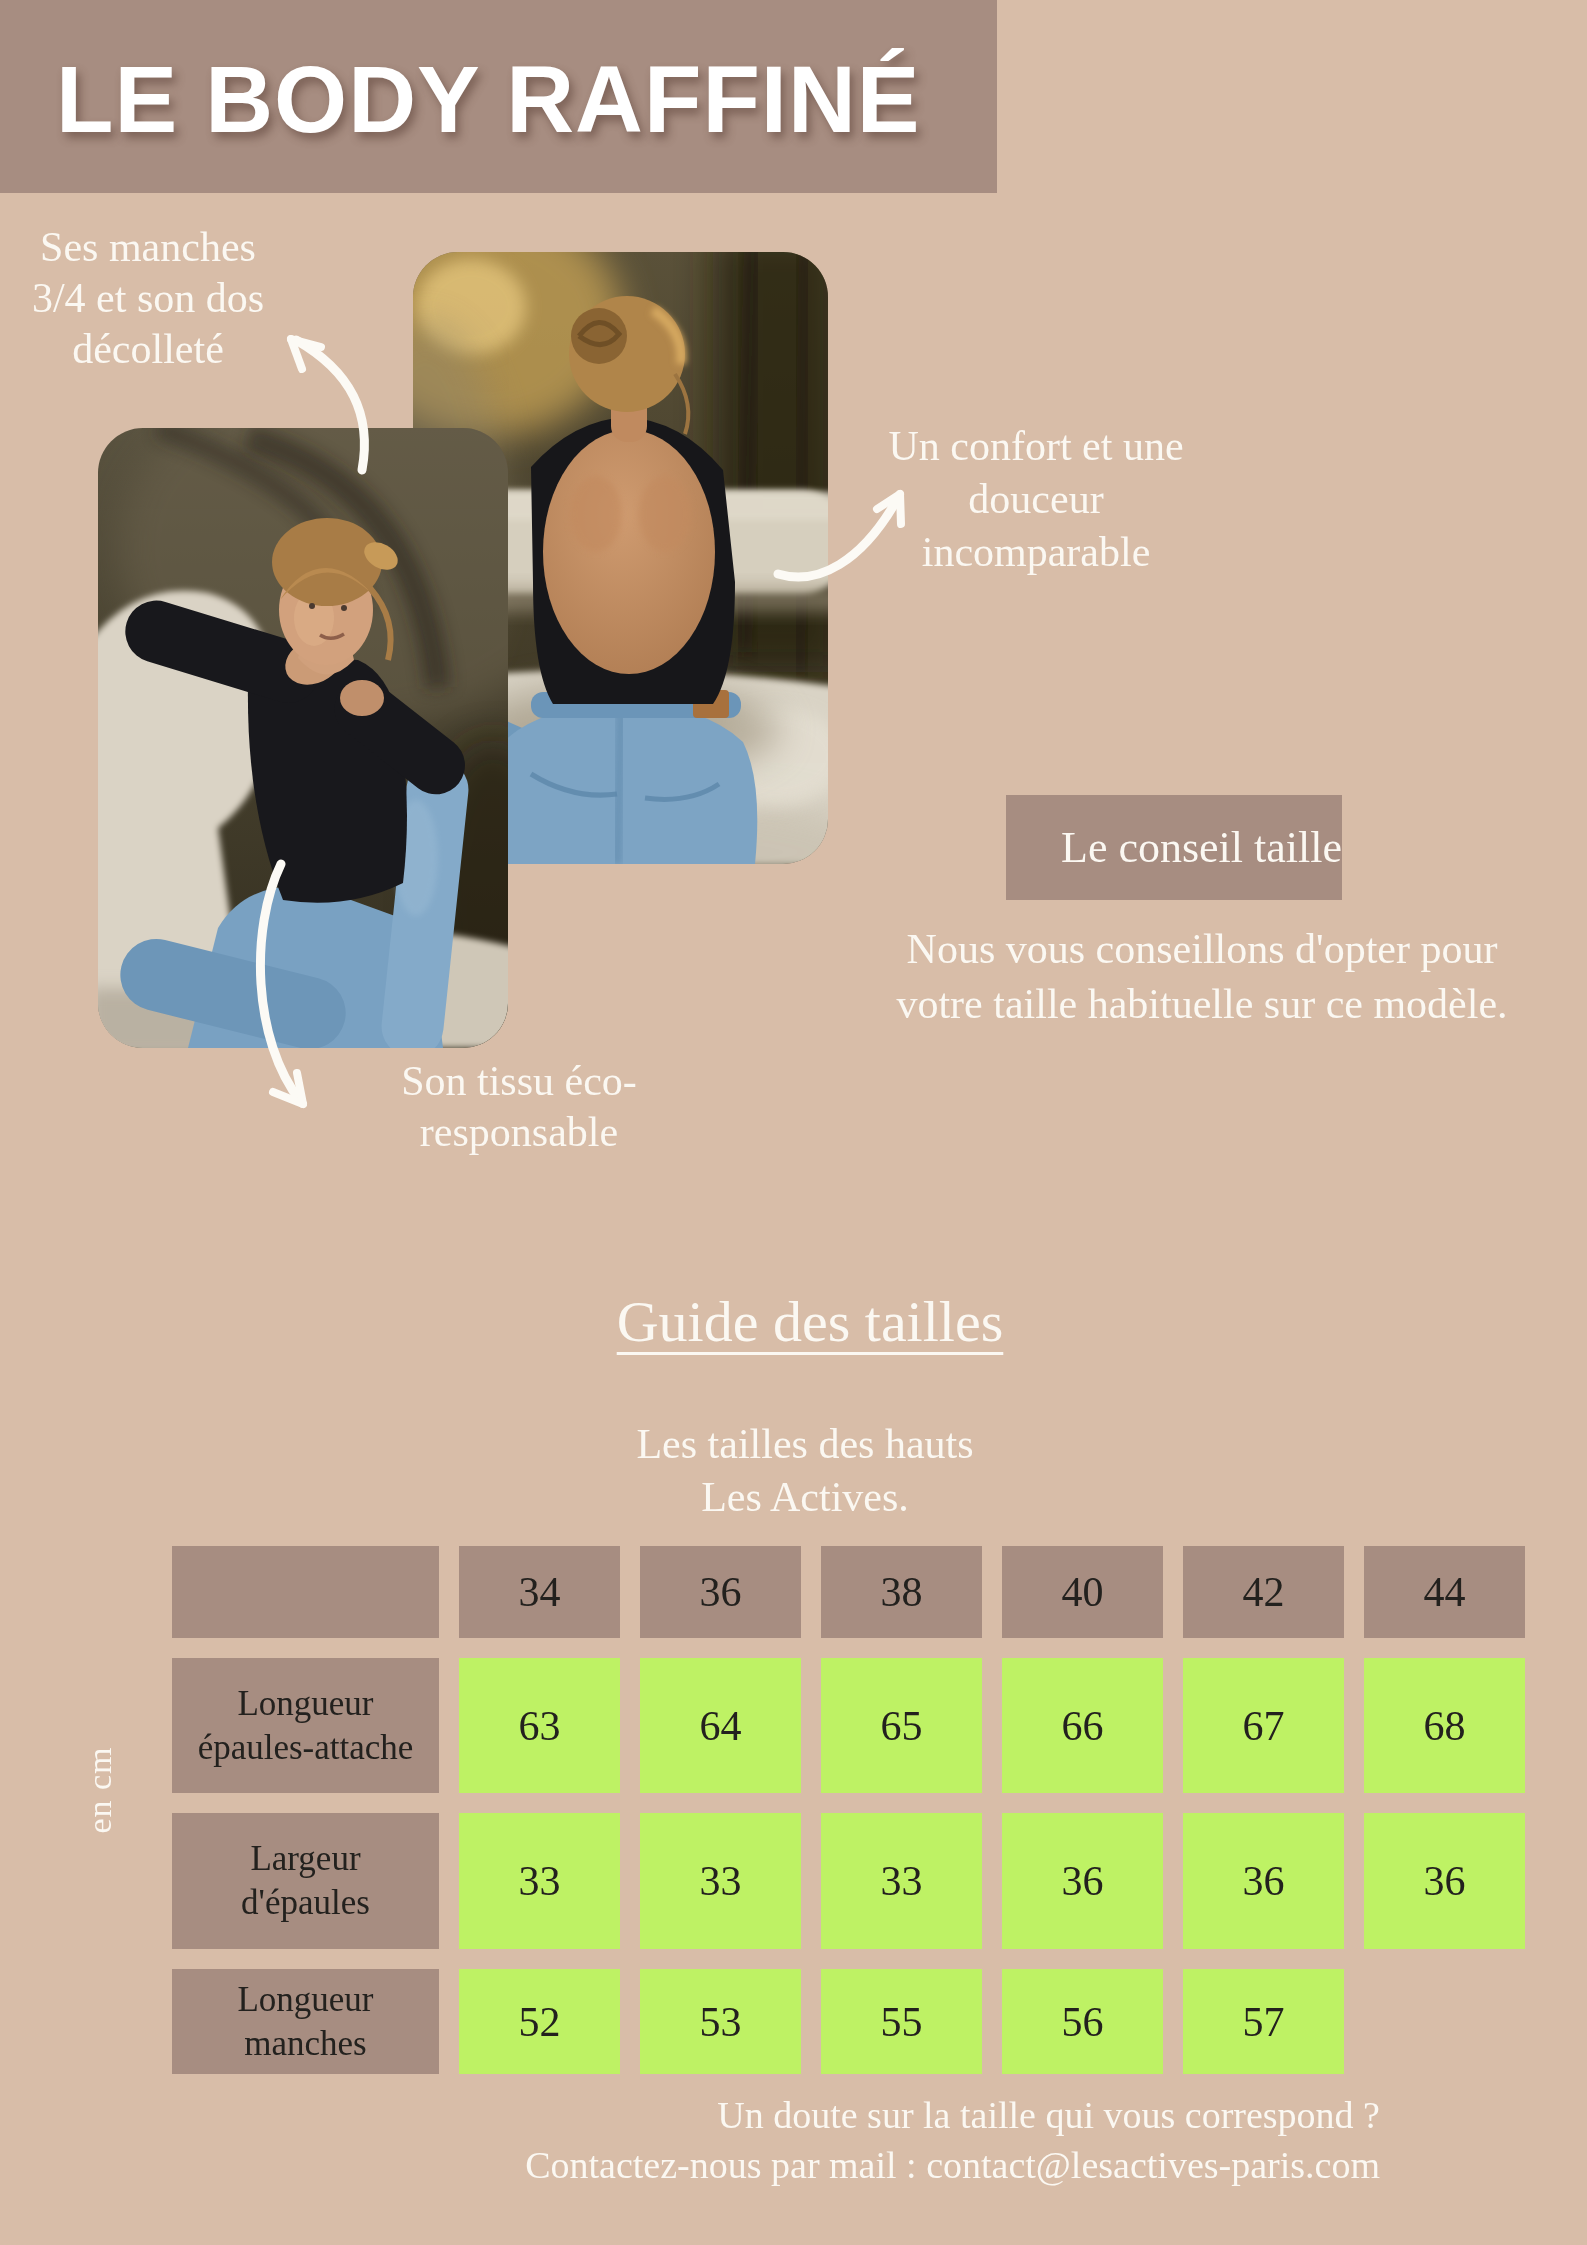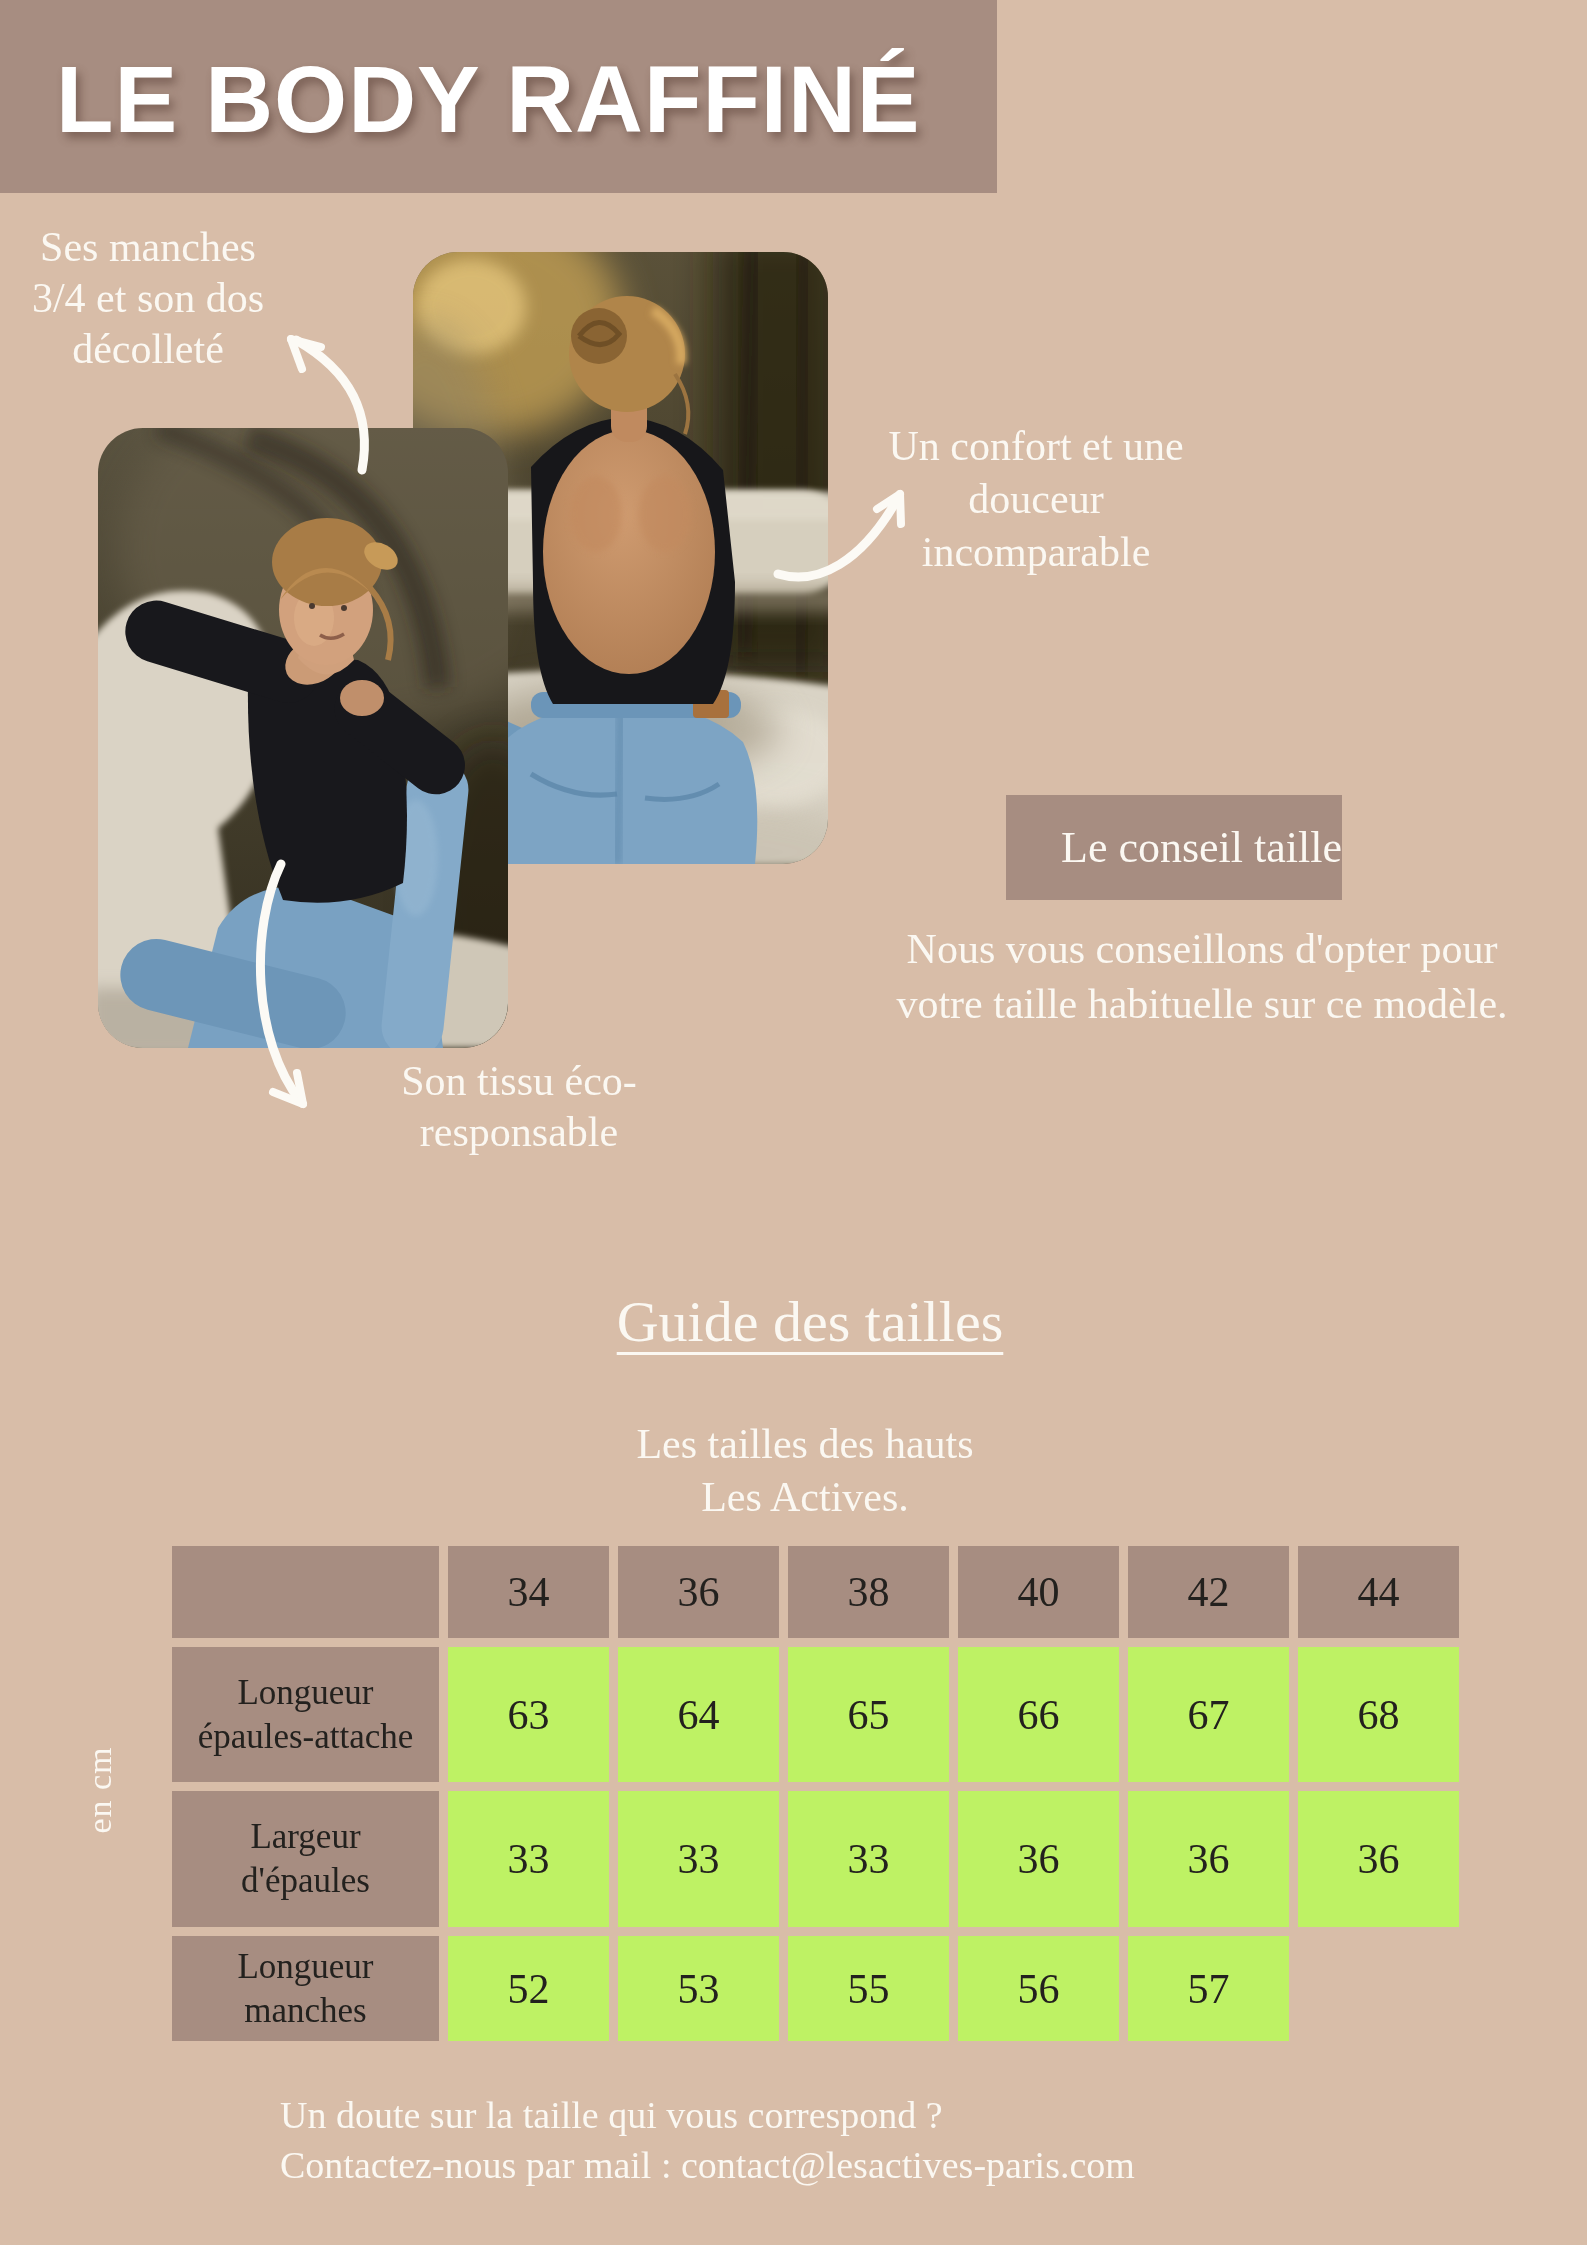--- a/index.html
+++ b/index.html
@@ -54,31 +54,31 @@
   #unit-label{
     position:absolute;left:100px;top:1790px;color:#fbf8f2;font-size:34px;
     letter-spacing:1px;white-space:nowrap;
     transform:translate(-50%,-50%) rotate(-90deg);
   }
   #size-table{
     position:absolute;left:172px;top:1546px;
     display:grid;
     grid-template-columns:267px repeat(6,161px);
     grid-template-rows:92px 135px 136px 105px;
-    gap:9px;
+    gap:20px;
   }
   .cell{display:flex;align-items:center;justify-content:center;text-align:center;color:#23211e;}
   .cell.head{background:#a78d81;font-size:42px;}
   .cell.label{background:#a78d81;font-size:35px;line-height:44px;flex-direction:column;}
   .cell.value{background:#bef264;font-size:42px;}
   .cell.corner{background:#a78d81;}
   .label .ln{display:block;}
   
   #footer{
-    position:absolute;left:280px;top:2090px;width:1100px;text-align:left;
+    position:absolute;left:280px;top:2090px;width:1100px;text-align:right;
     color:#fbf8f2;font-size:38px;line-height:50px;
   }
 </style>
 </head>
 <body>
 
 <div id="page">
 
   <div id="band"></div>
   <div id="title">LE BODY RAFFINÉ</div>

